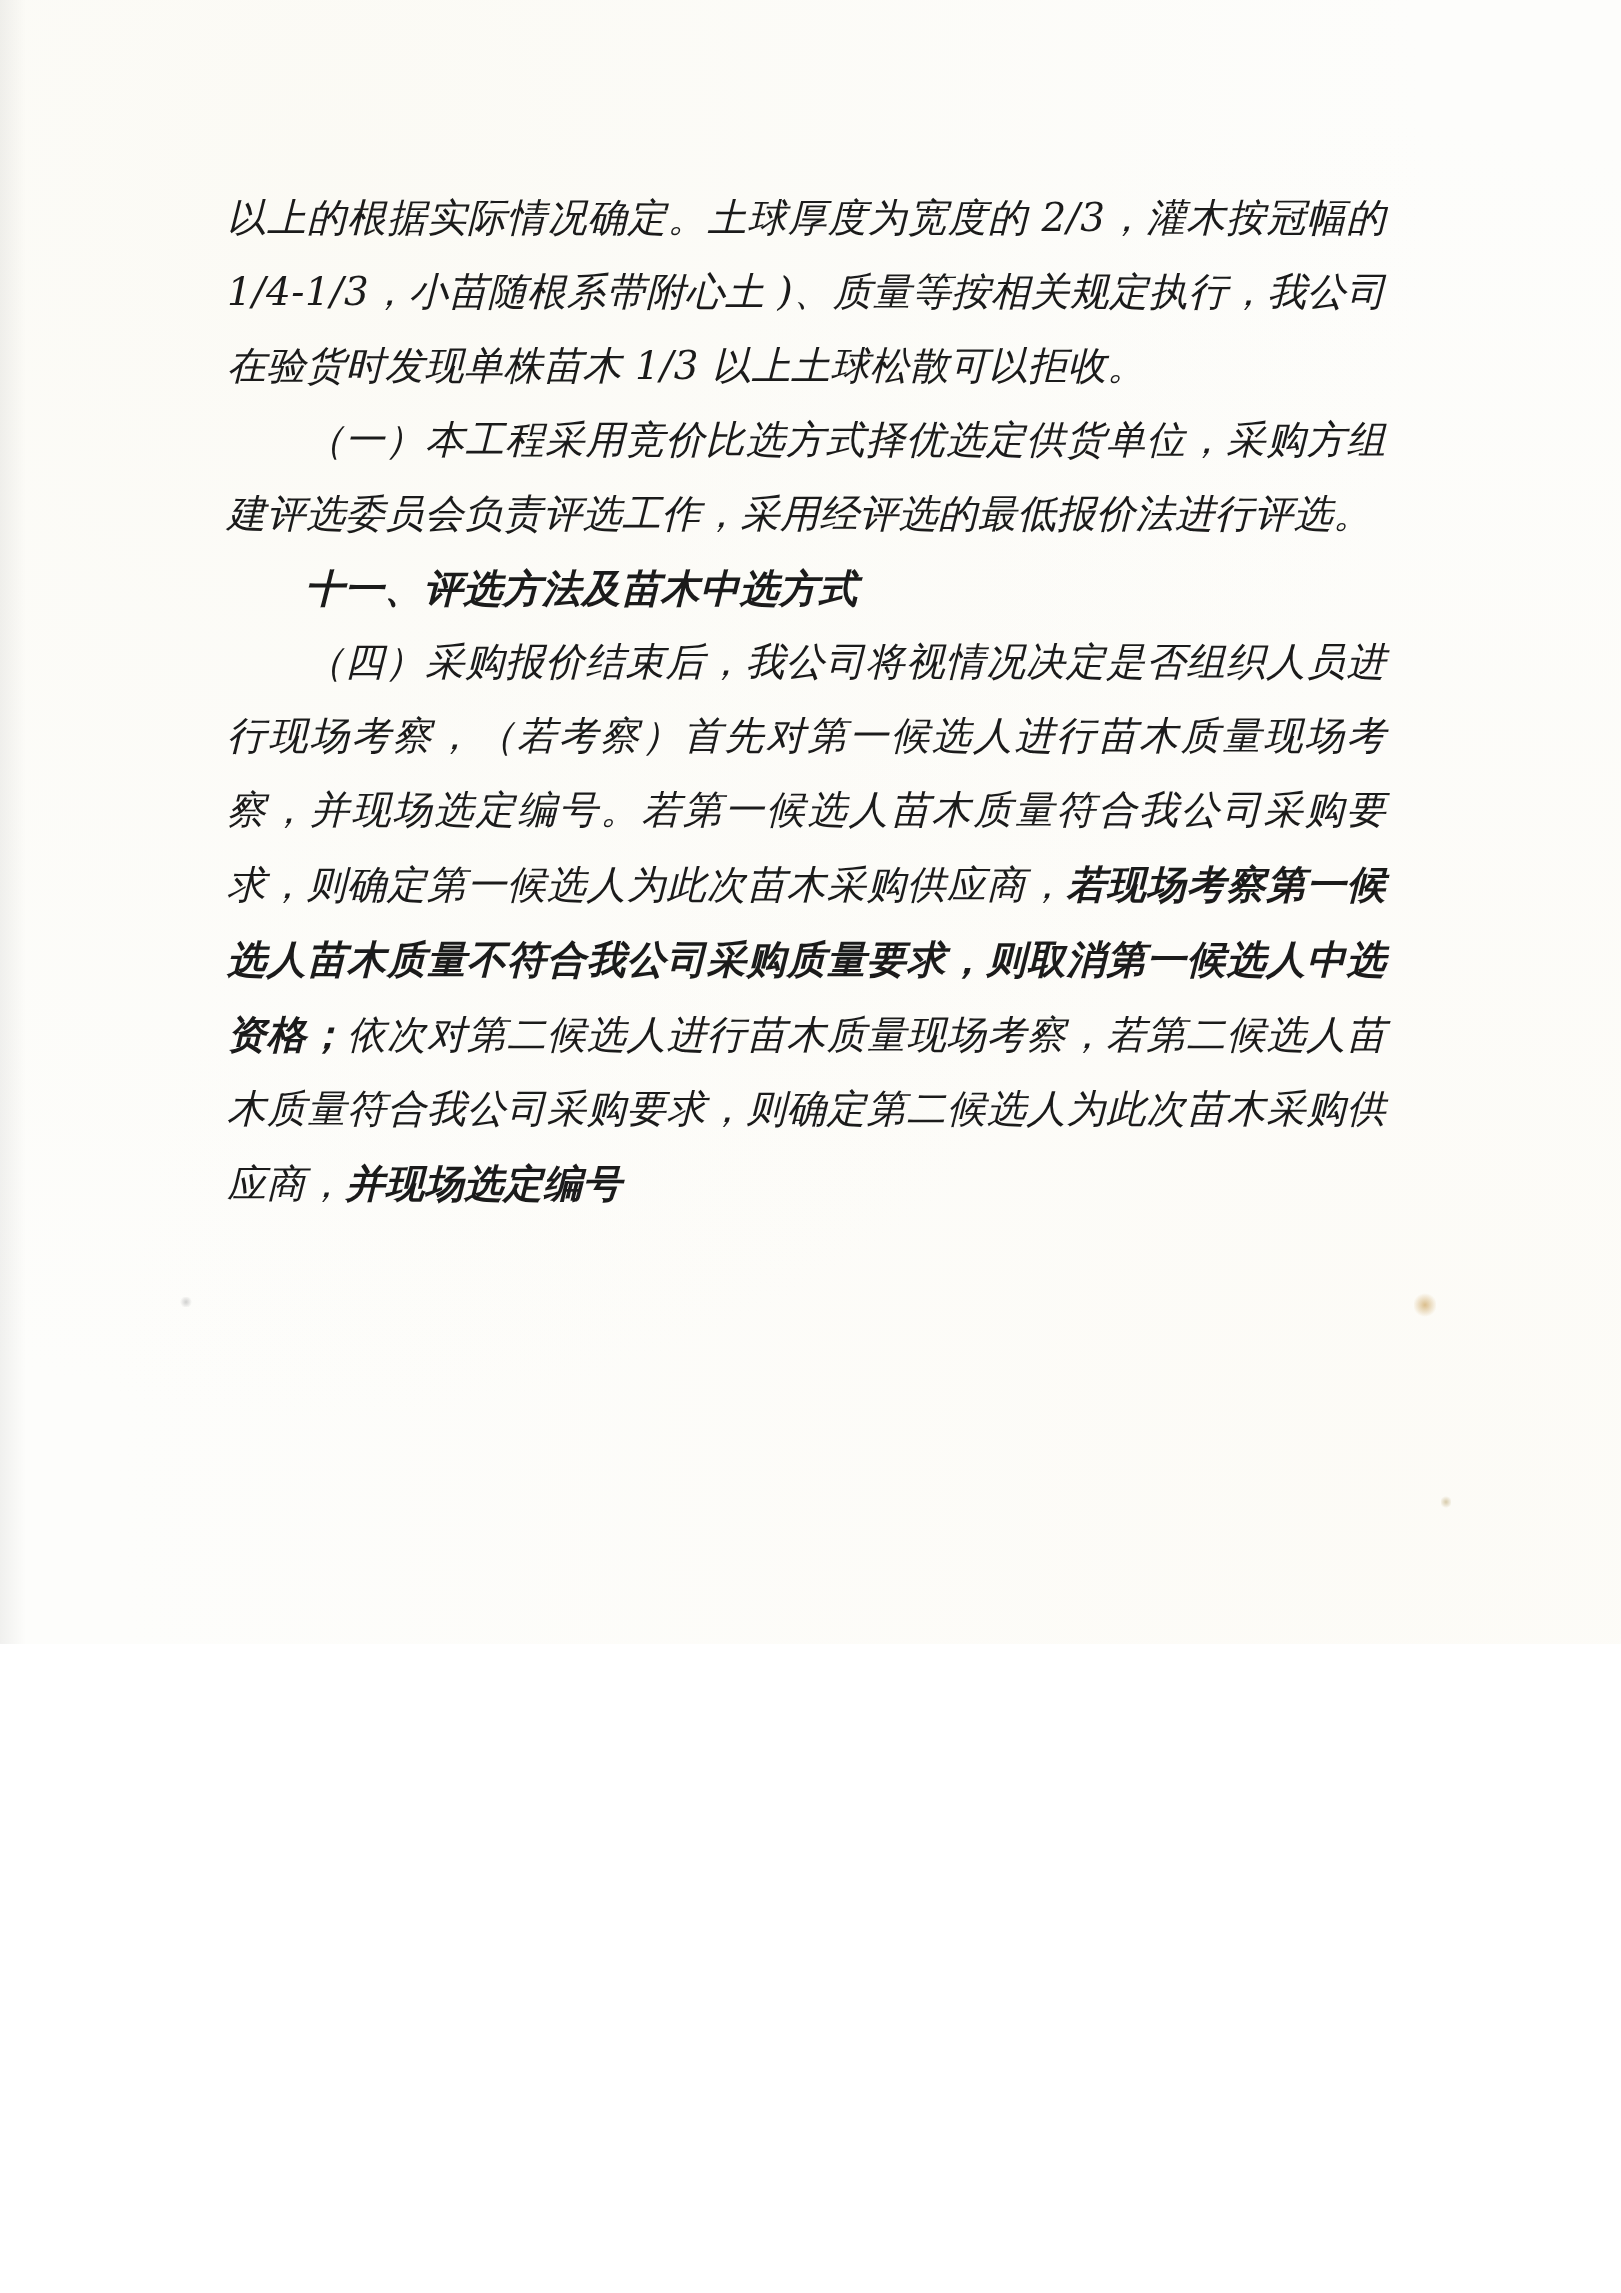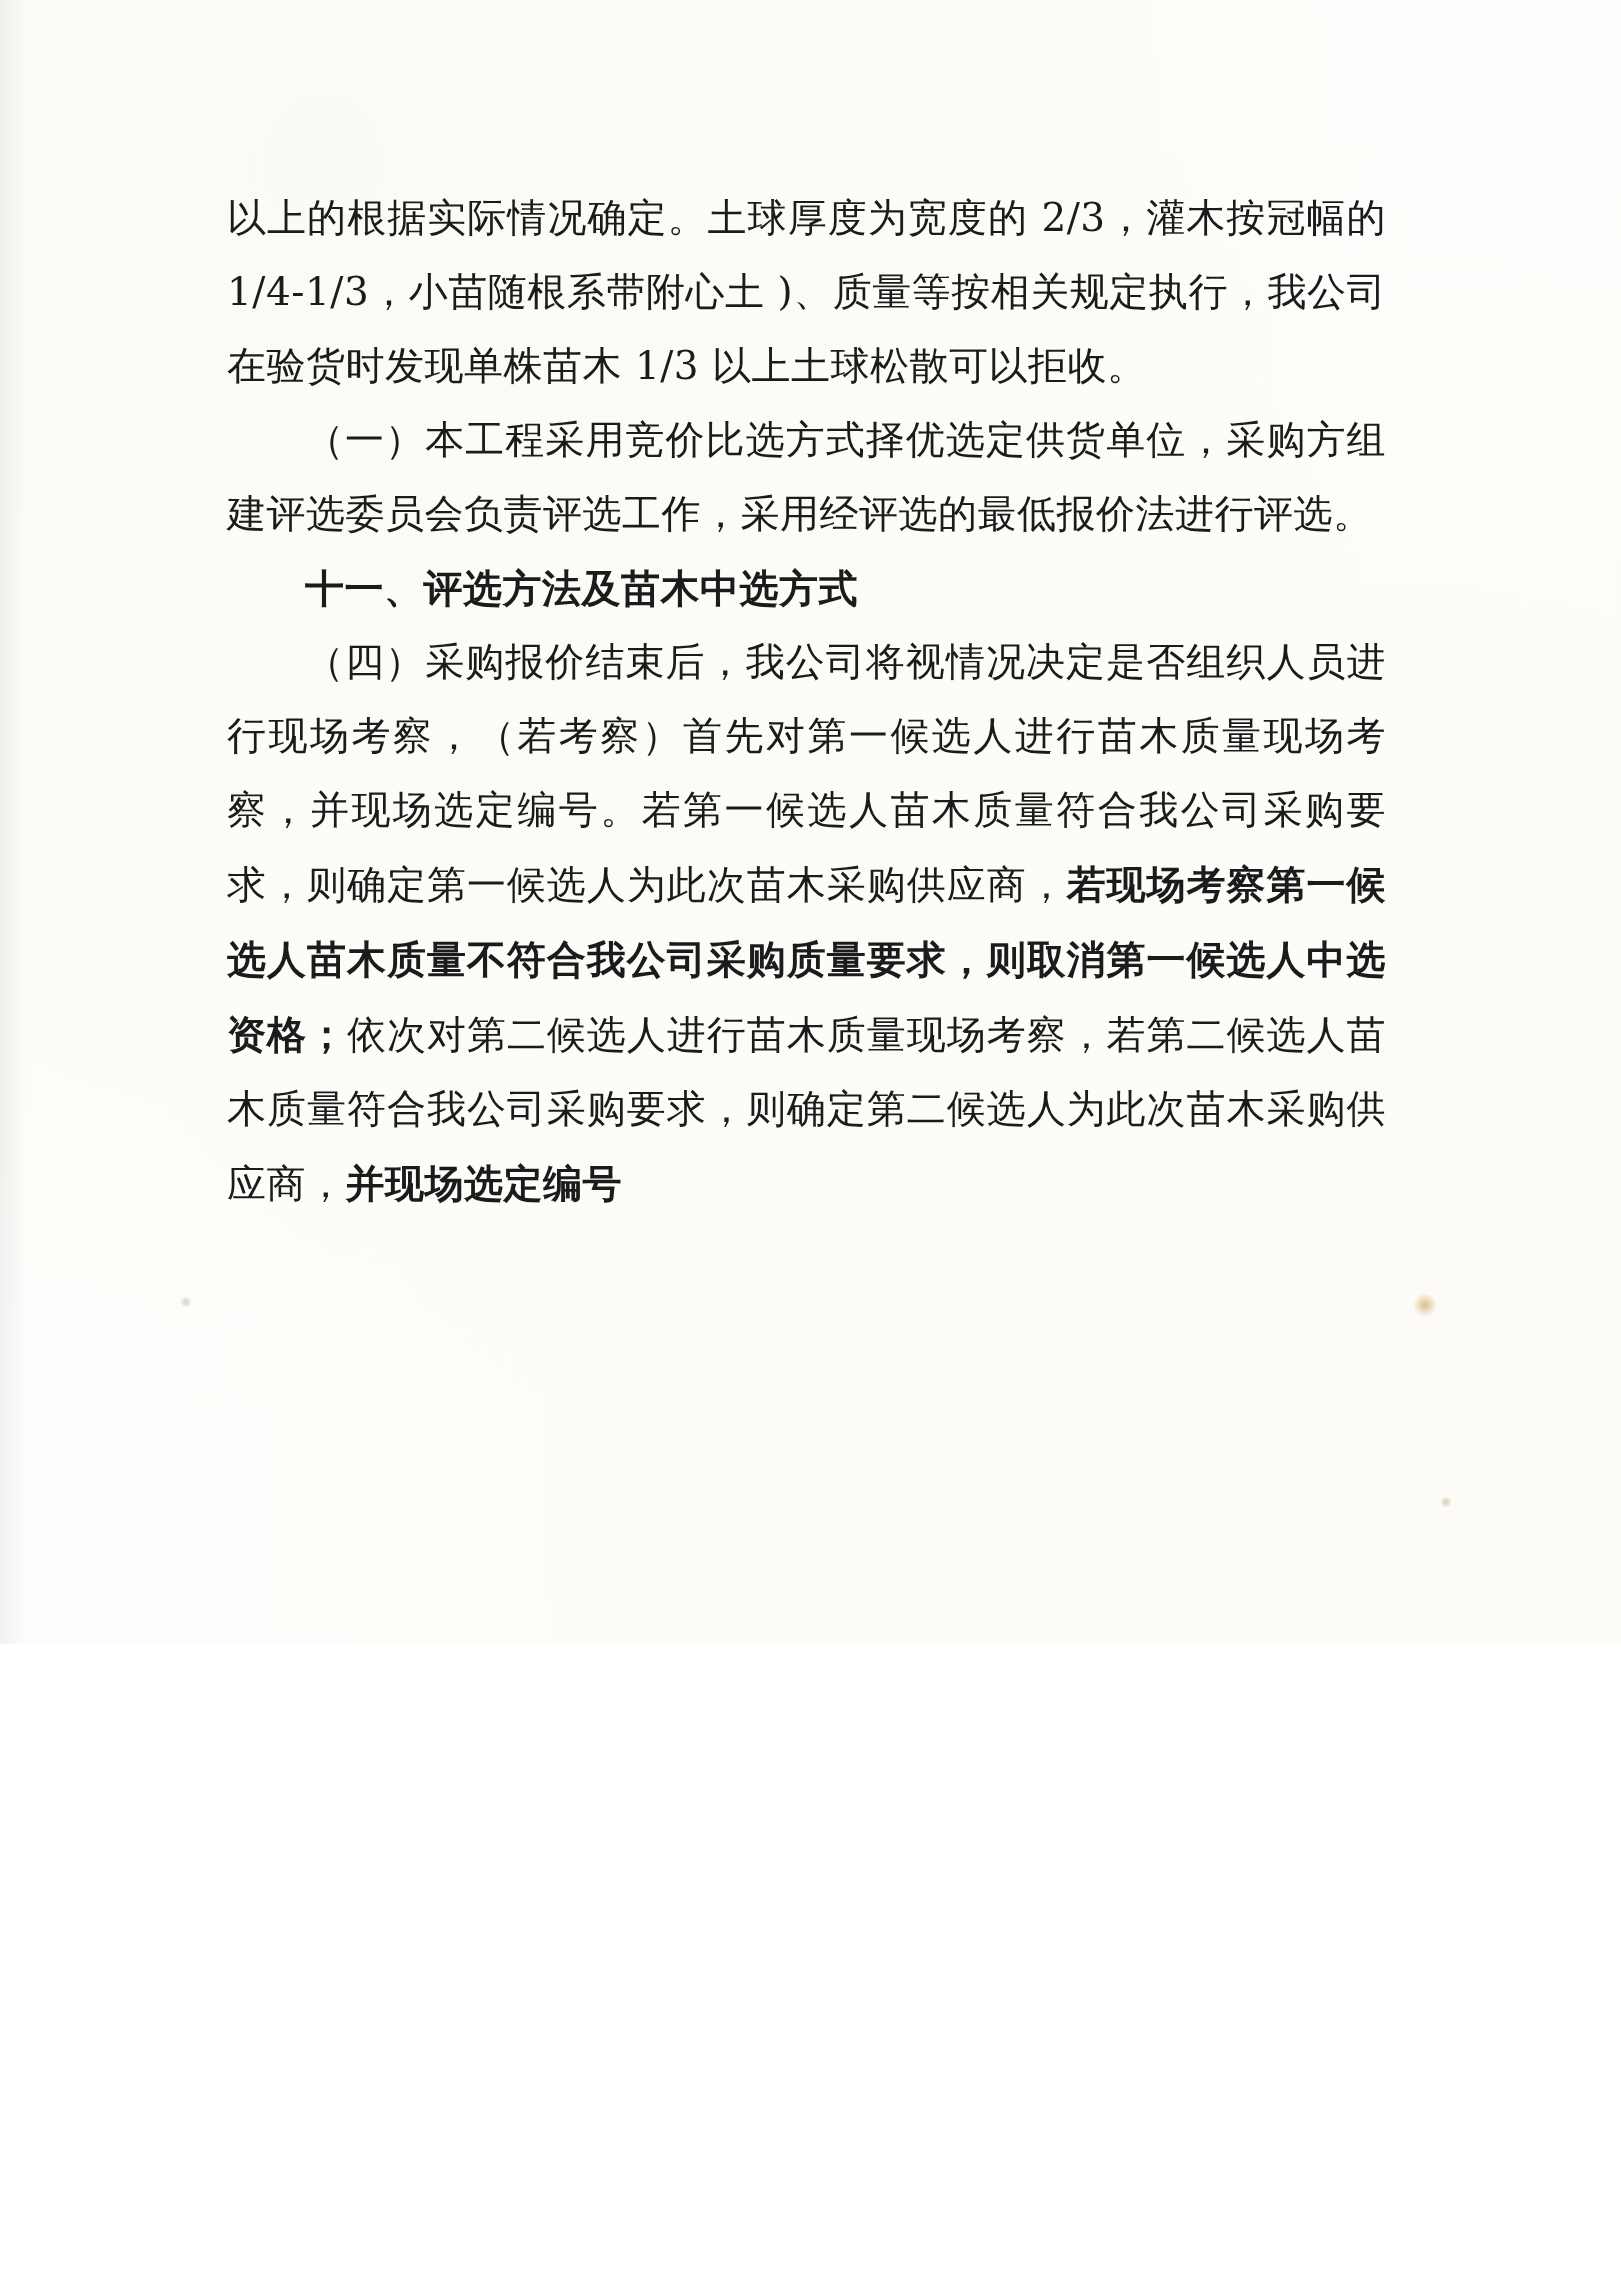--- a/index.html
+++ b/index.html
@@ -7,20 +7,21 @@
     padding: 0;
     background: #ffffff;
   }
   .page {
     position: relative;
     width: 1621px;
     height: 1644px;
     background: #fdfdfb;
     overflow: hidden;
     font-family: "DejaVu Serif", "Liberation Serif", serif;
+    font-style: italic;
   }
   
   .page::before {
     content: "";
     position: absolute;
     inset: 0;
     background:
       radial-gradient(ellipse at 20% 10%, rgba(250,248,240,0.6), rgba(255,255,255,0) 60%),
       radial-gradient(ellipse at 85% 90%, rgba(252,250,244,0.7), rgba(255,255,255,0) 65%);
     pointer-events: none;

